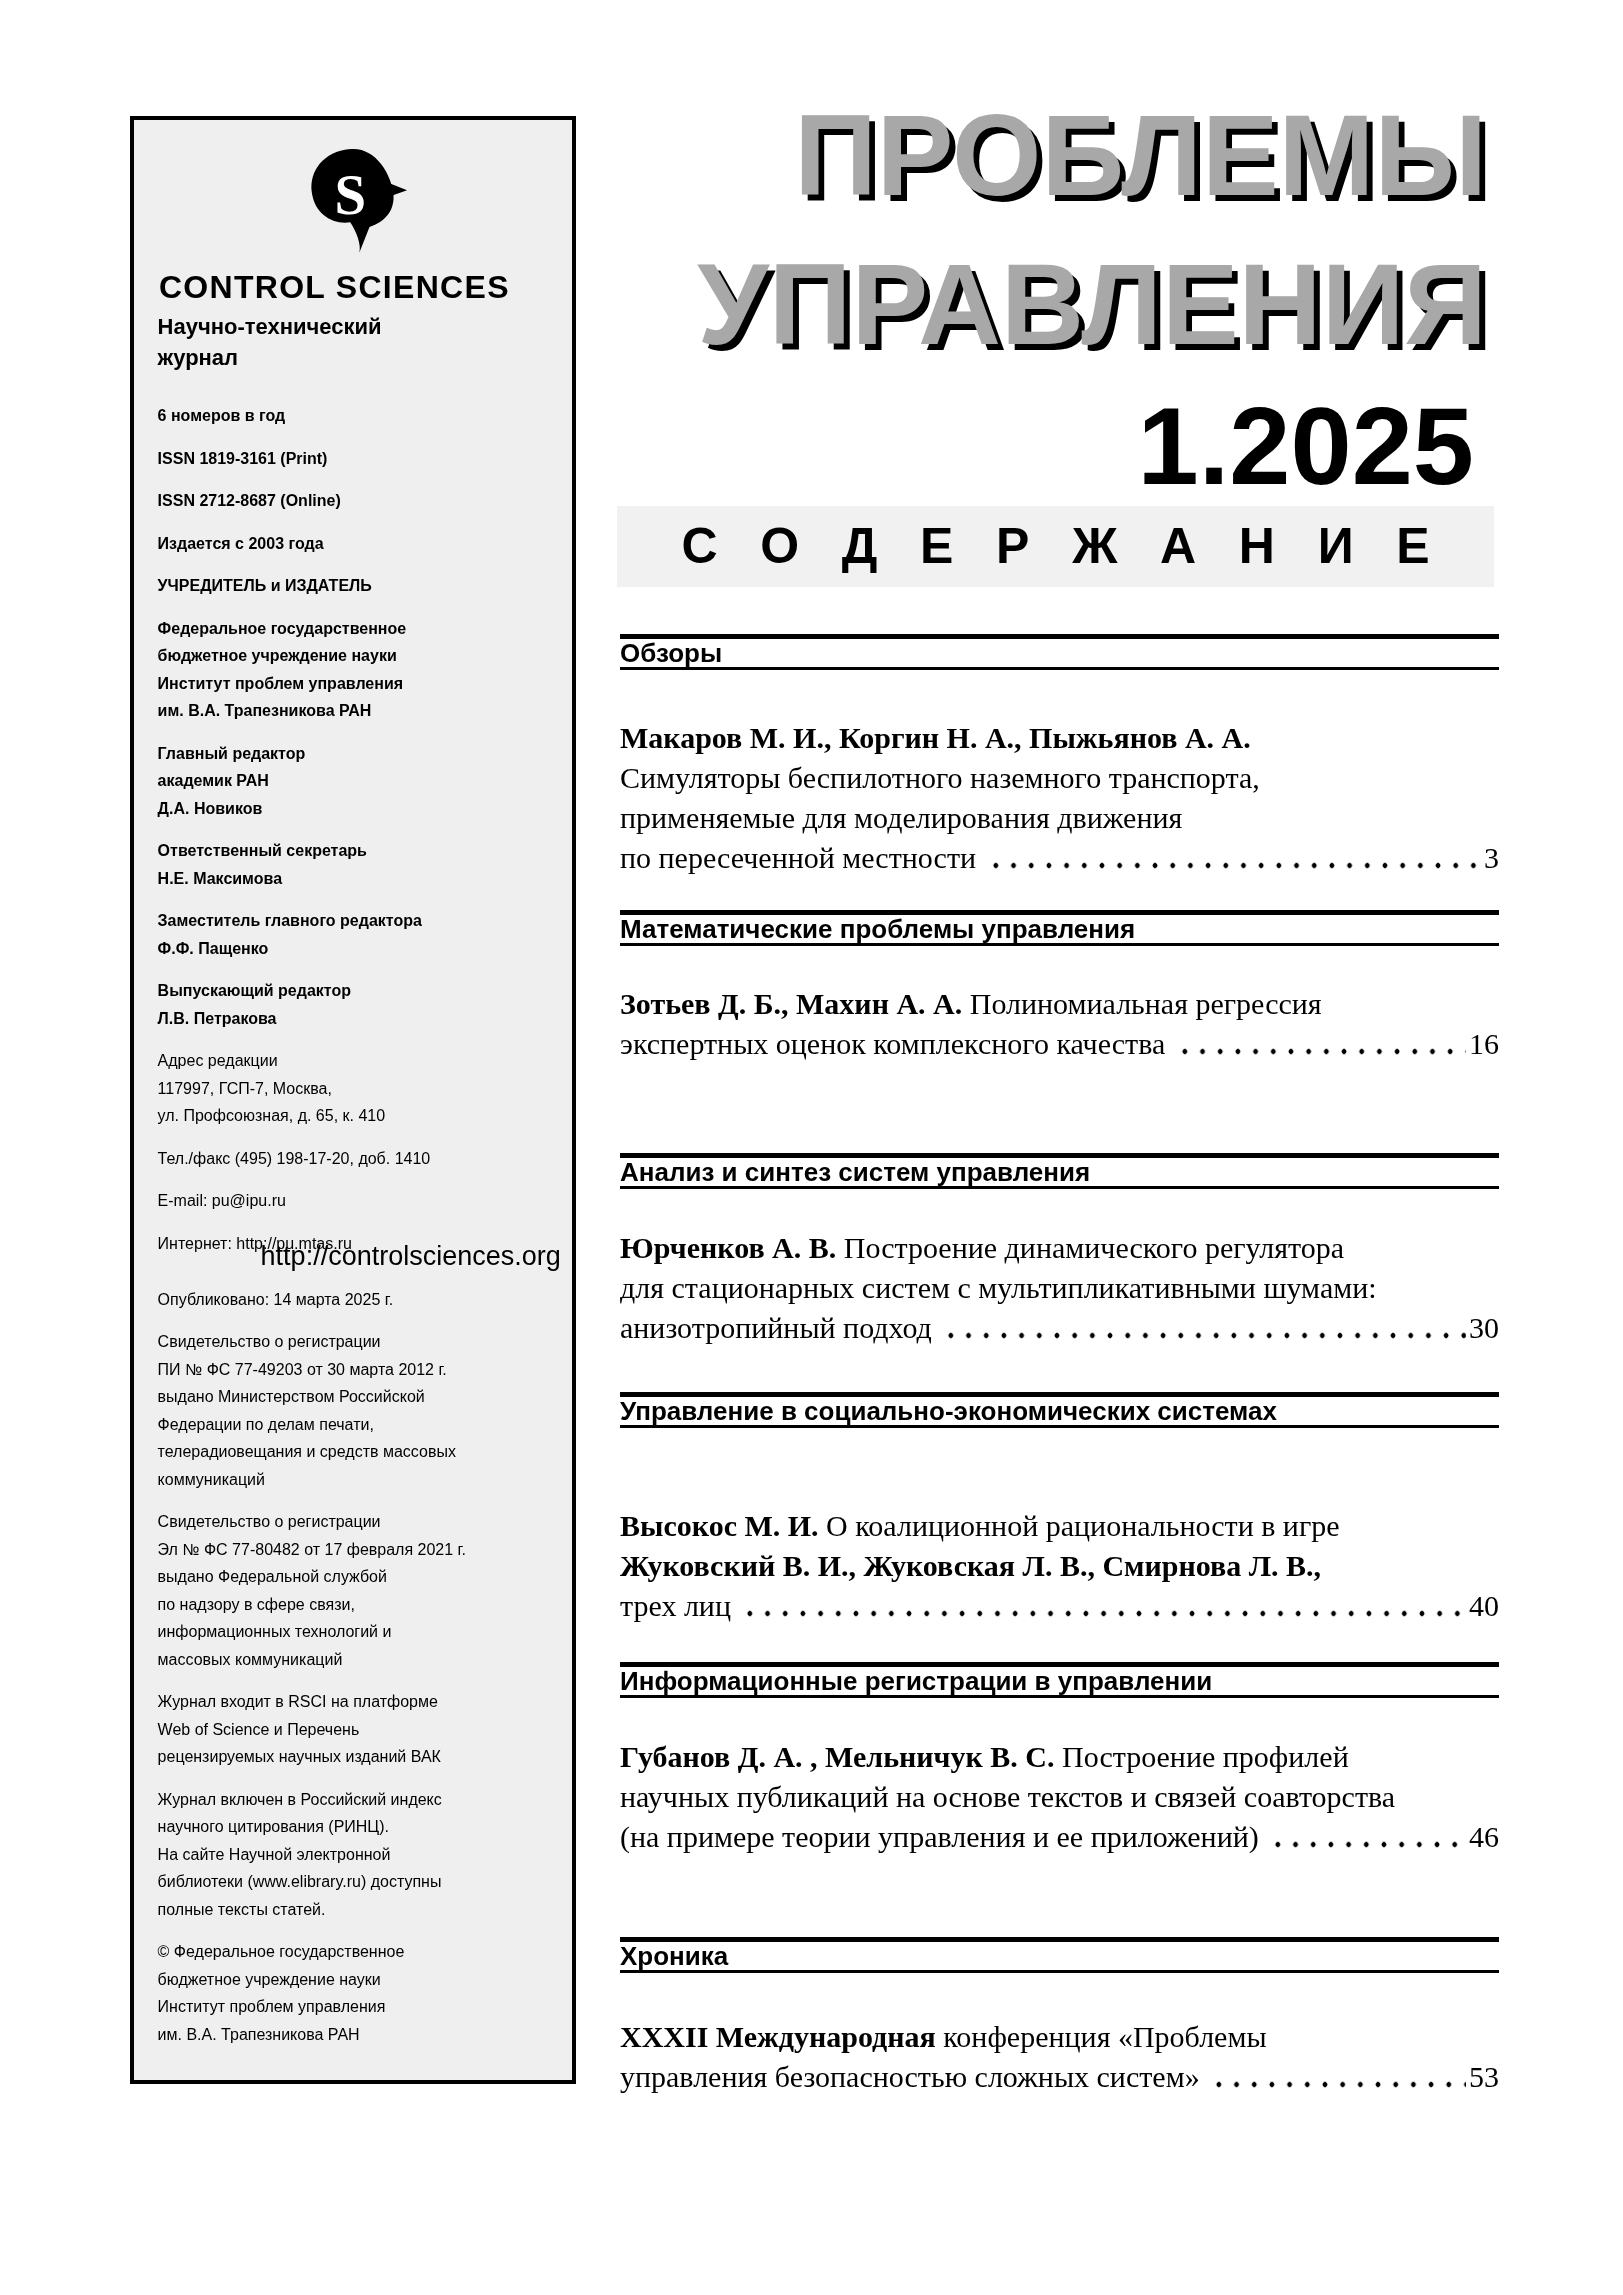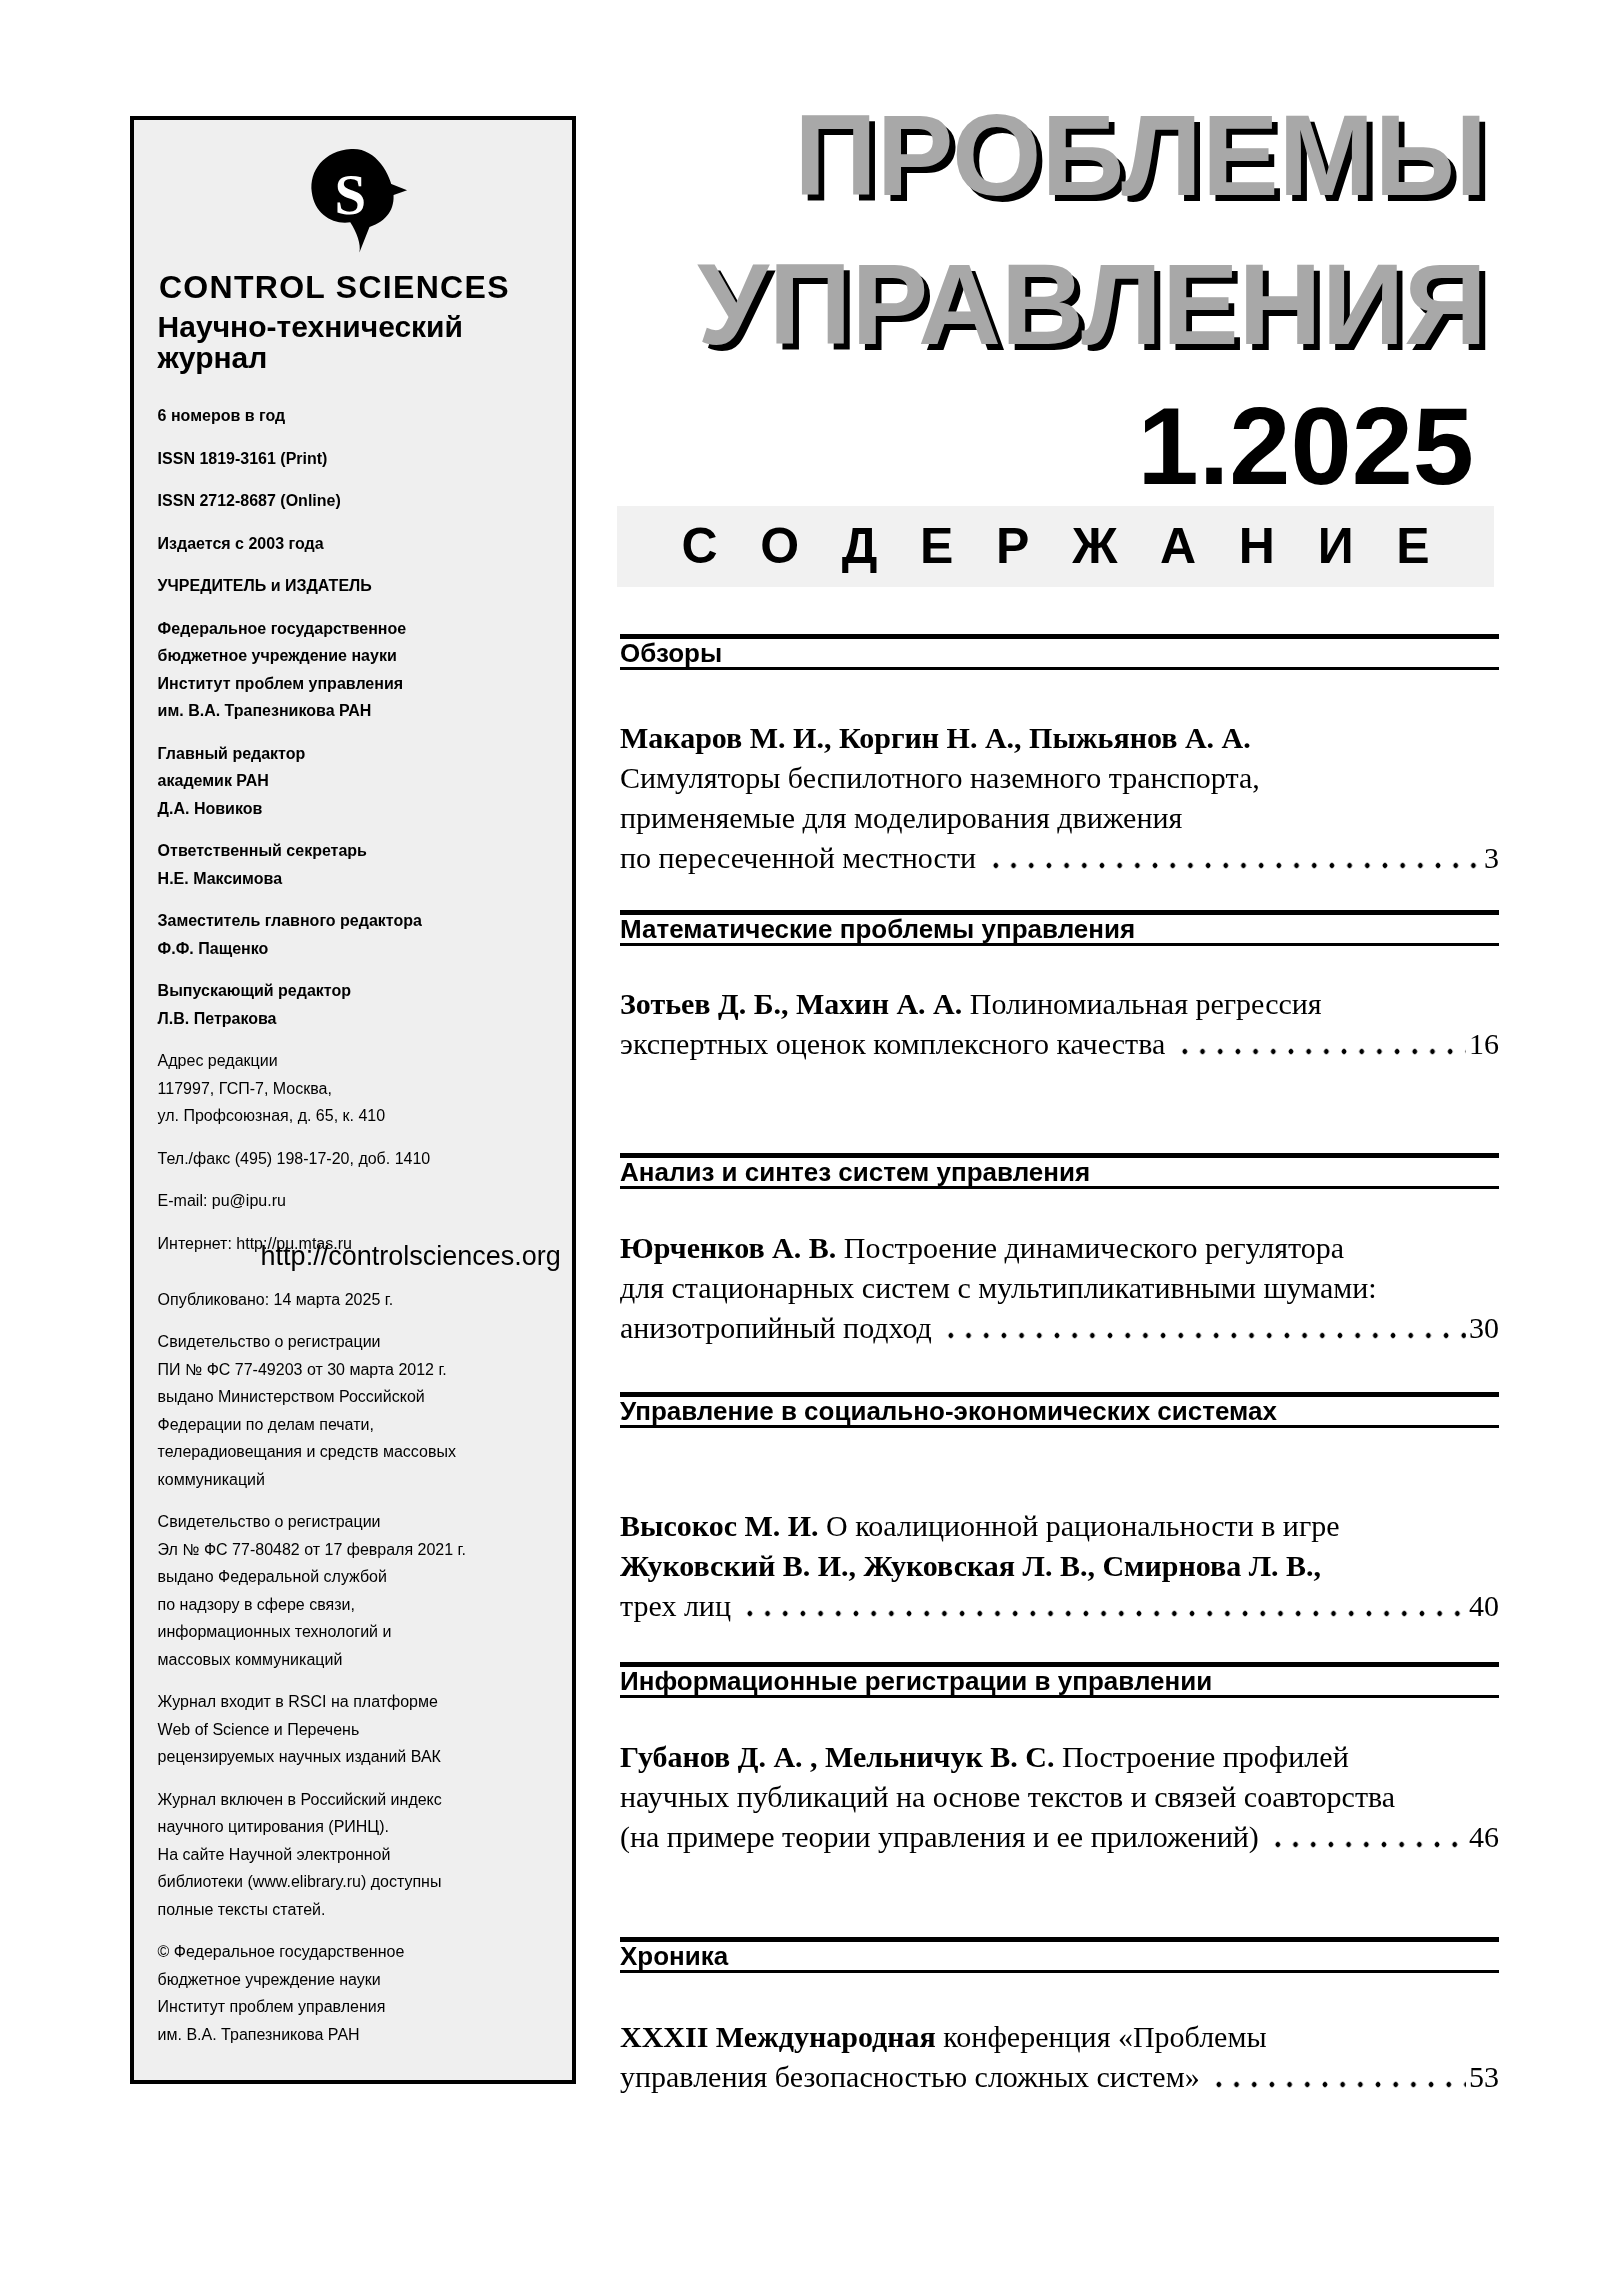--- a/index.html
+++ b/index.html
@@ -4,21 +4,21 @@
 <style>
   html,body{margin:0;padding:0;background:#fff;}
   body{width:1623px;height:2295px;position:relative;font-family:"Liberation Sans",sans-serif;color:#000;}
   .page{position:absolute;left:0;top:0;width:1623px;height:2295px;background:#fff;overflow:hidden;}
 
   
   .sidebar{position:absolute;left:130px;top:116px;width:446px;height:1968px;background:#efefef;
            border:4.6px solid #000;box-sizing:border-box;padding:15.7px 23.6px 13px 23.6px;overflow:hidden;}
   .logo-wrap{text-align:center;margin:6.5px 0 11.8px 0;}
   .j-name{font-size:32px;font-weight:bold;letter-spacing:1.3px;margin:0 0 5.2px 1.3px;}
-  .j-sub{font-size:30px;font-weight:bold;line-height:31px;white-space:pre-line;margin-bottom:29px;}
+  .j-sub{font-size:22px;font-weight:bold;line-height:31px;white-space:pre-line;margin-bottom:29px;}
   .sb{font-size:16px;line-height:27.5px;margin-bottom:15px;white-space:pre-line;}
   .sb.bold{font-weight:bold;}
   .sb.xgap{margin-top:10px;}
   .sb.tight{margin-bottom:1.3px;}
   .indent2{padding-left:103px;margin-top:-15px;margin-bottom:15px;font-size:27px;line-height:27.5px;}
 
   
   .title-line{position:absolute;right:136px;font-size:115px;line-height:115px;font-weight:bold;
               color:#a8a8a8;text-shadow:5.9px 5.9px 0 #000;white-space:nowrap;}
   .t1{top:98px;} .t2{top:247px;}

